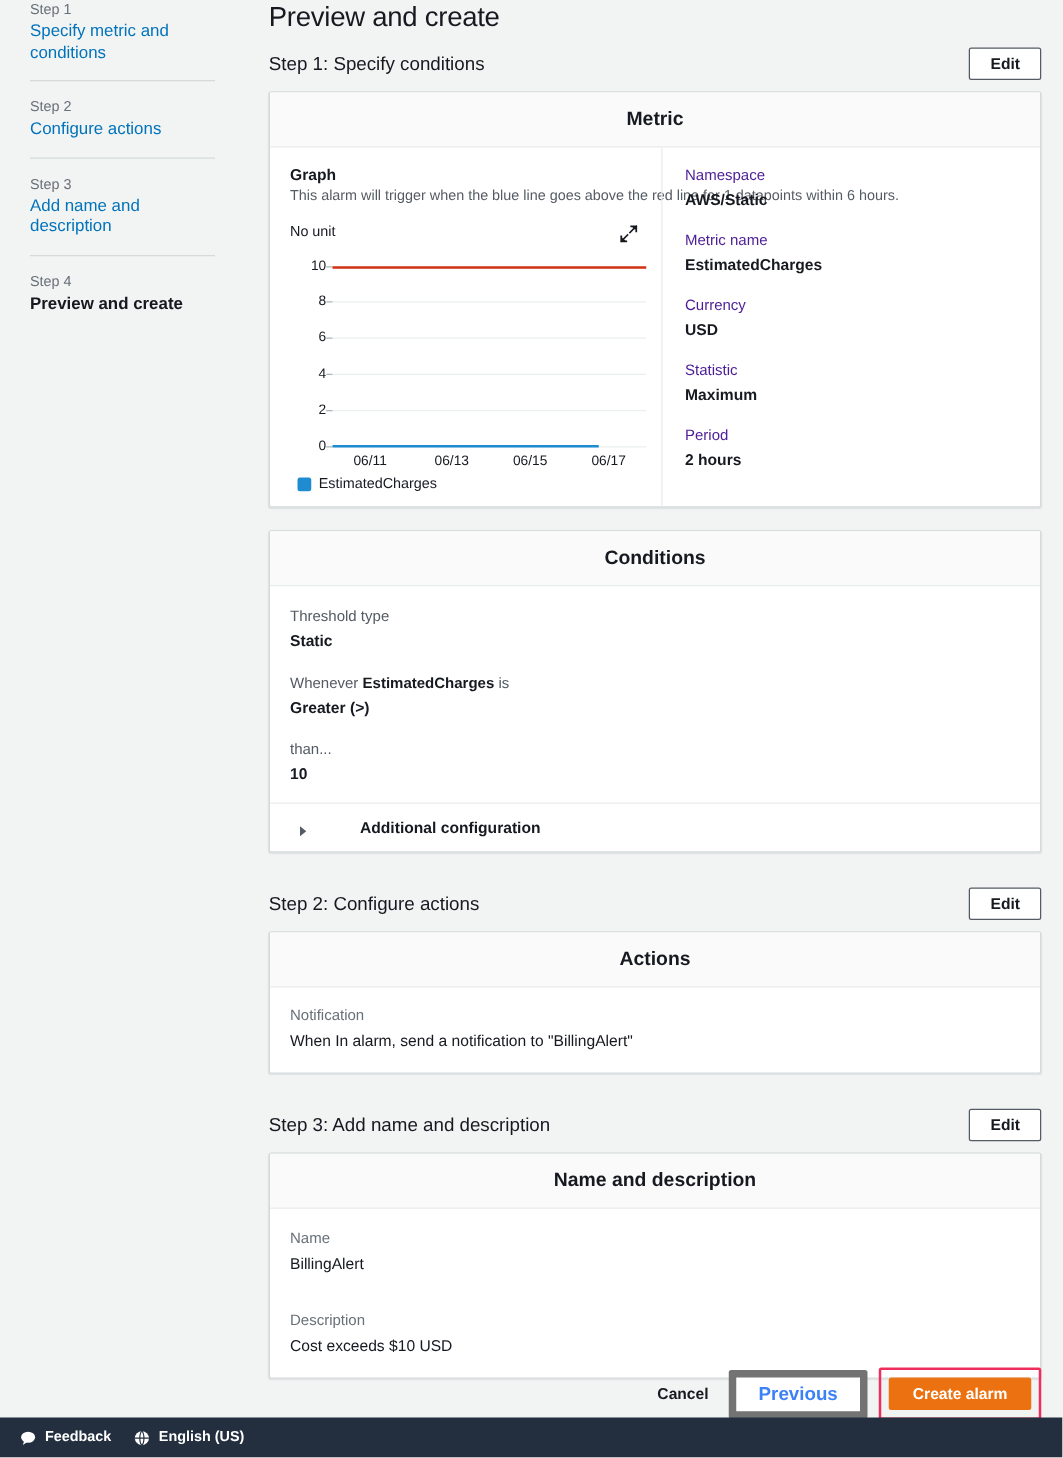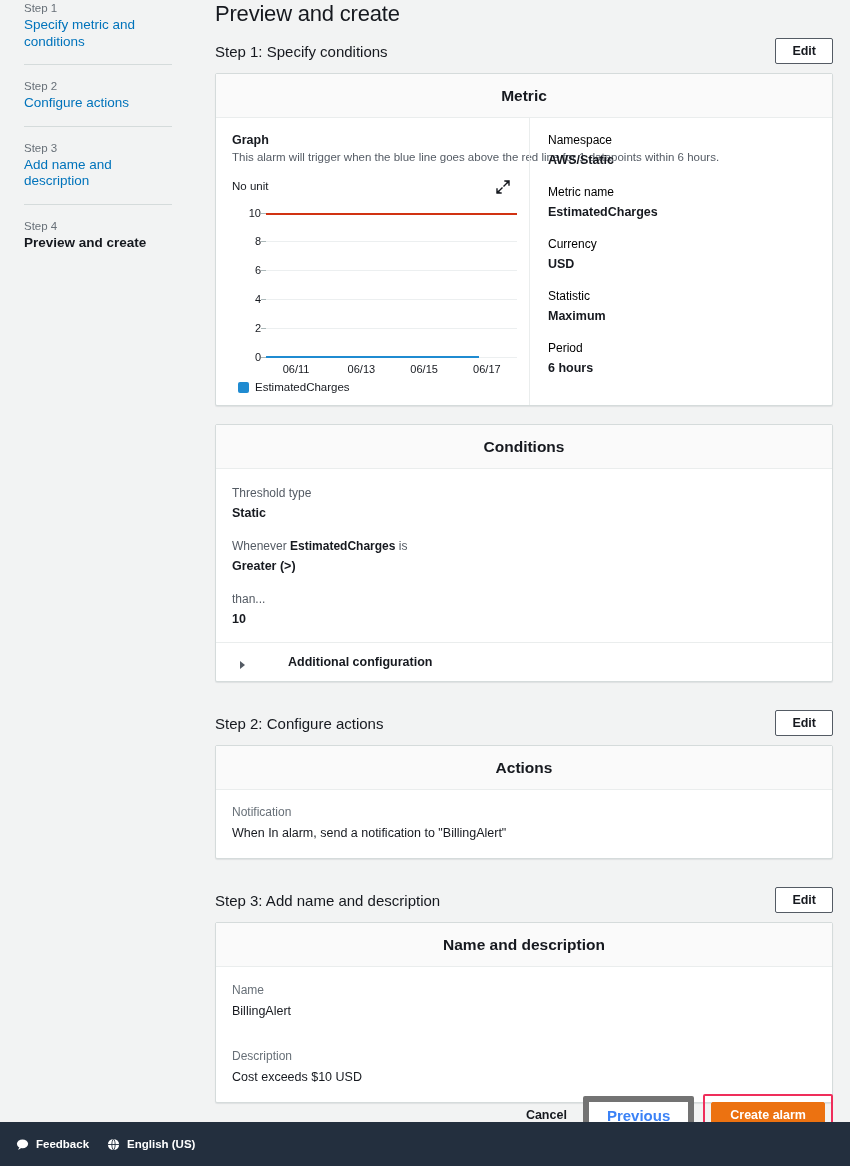--- a/index.html
+++ b/index.html
@@ -228,21 +228,21 @@
   .legend-text {
     font-size: 11.5px;
     color: #16191f;
   }
 
   
   .kv { margin-bottom: 15px; }
   .kv:last-child { margin-bottom: 0; }
   .kv-label {
     font-size: 12px;
-    color: #000000;
+    color: #4c1d95;
     line-height: 17px;
   }
   .kv-value {
     font-size: 12.5px;
     color: #16191f;
     font-weight: bold;
     line-height: 18px;
     margin-top: 2px;
   }
 
@@ -352,21 +352,21 @@
     cursor: pointer;
     font-family: "Liberation Sans", sans-serif;
     display: block;
   }
 
   
   .footer {
     position: absolute;
     left: 0; bottom: 0;
     width: 850px;
-    height: 44px;
+    height: 32px;
     background: #232f3e;
     display: flex;
     align-items: center;
     padding-left: 16px;
     gap: 18px;
   }
   .footer-item {
     display: flex;
     align-items: center;
     gap: 7px;
@@ -494,21 +494,21 @@
           <div class="kv">
             <div class="kv-label">Currency</div>
             <div class="kv-value">USD</div>
           </div>
           <div class="kv">
             <div class="kv-label">Statistic</div>
             <div class="kv-value">Maximum</div>
           </div>
           <div class="kv">
             <div class="kv-label">Period</div>
-            <div class="kv-value">6 hours</div>
+            <div class="kv-value">2 hours</div>
           </div>
         </div>
 
       </div>
     </div>
 
     <div class="panel" style="margin-top:18px;">
       <div class="panel-header">
         <h2>Conditions</h2>
       </div>

